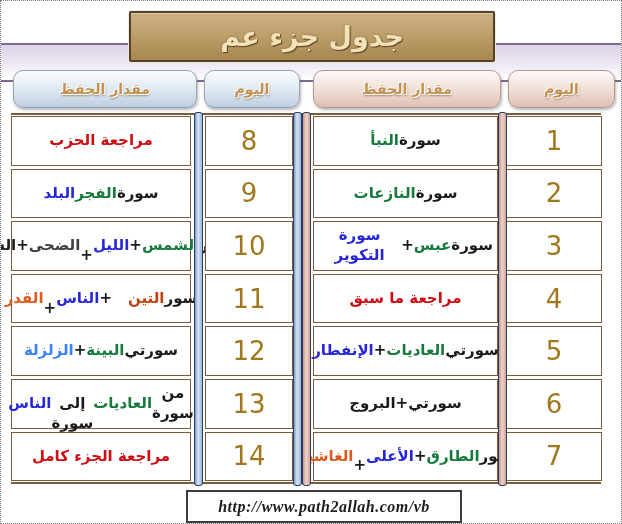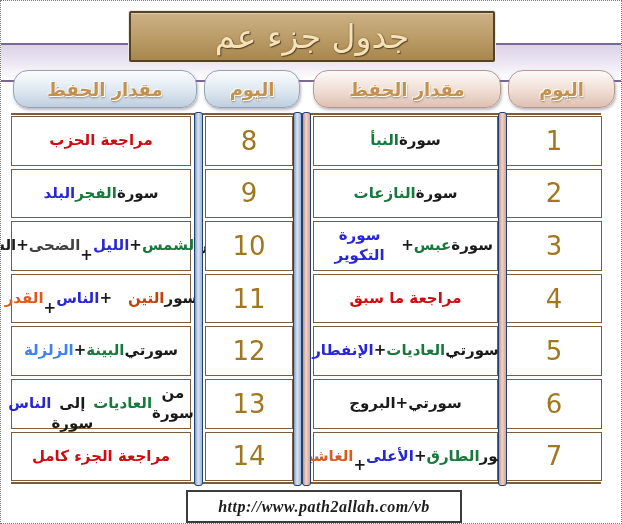--- a/index.html
+++ b/index.html
@@ -16,28 +16,28 @@
     background:linear-gradient(180deg,#dcd2e8 0%,#eee8f4 55%,#ffffff 100%);}
   
   .title-box{
     position:absolute;left:128px;top:10px;width:362px;height:47px;z-index:3;
     background:linear-gradient(180deg,#cdb186 0%,#bda06c 45%,#a8874f 100%);
     border:2px solid #53412a;border-radius:2px;
     box-shadow:0 0 0 1px #efe9dc,inset 0 1px 0 rgba(255,255,255,.35);
     display:flex;align-items:center;justify-content:center;
   }
   .title-text{
-    font-size:33px;font-weight:normal;color:#f3e2ba;letter-spacing:1px;
+    font-size:27px;font-weight:bold;color:#f3e2ba;letter-spacing:1px;
     text-shadow:1px 1px 1px #5c4423,0 0 2px #8a6a3a;
   }
   
   .hdr{
-    position:absolute;top:69px;height:36px;z-index:3;border-radius:15px;
+    position:absolute;top:69px;height:36px;z-index:3;border-radius:10px;
     display:flex;align-items:center;justify-content:center;
-    font-size:18px;font-weight:bold;color:#c2914f;
+    font-size:14px;font-weight:bold;color:#c2914f;
     text-shadow:1px 1px 0 #ffffff,-1px -1px 0 rgba(255,255,255,.75),1px 2px 2px rgba(110,80,45,.55);
     box-shadow:1px 2px 3px rgba(100,90,110,.45);
   }
   .hdr.pink{background:linear-gradient(180deg,#fdfaf8 0%,#efddd4 55%,#dfc0b2 100%);border:1px solid #b59a8b;}
   .hdr.blue{background:linear-gradient(180deg,#fbfdff 0%,#dde7f0 55%,#bfcfdf 100%);border:1px solid #93a3b5;}
   
   .col{position:absolute;top:115px;display:flex;flex-direction:column;gap:3px;z-index:2;}
   .cell{
     box-sizing:border-box;height:49.6px;background:#ffffff;
     border:1.4px solid #7d5c3c;

